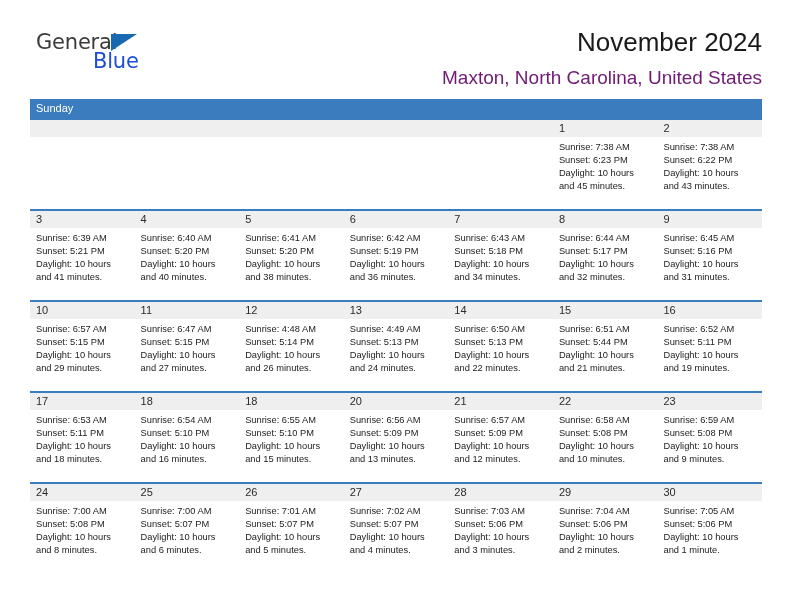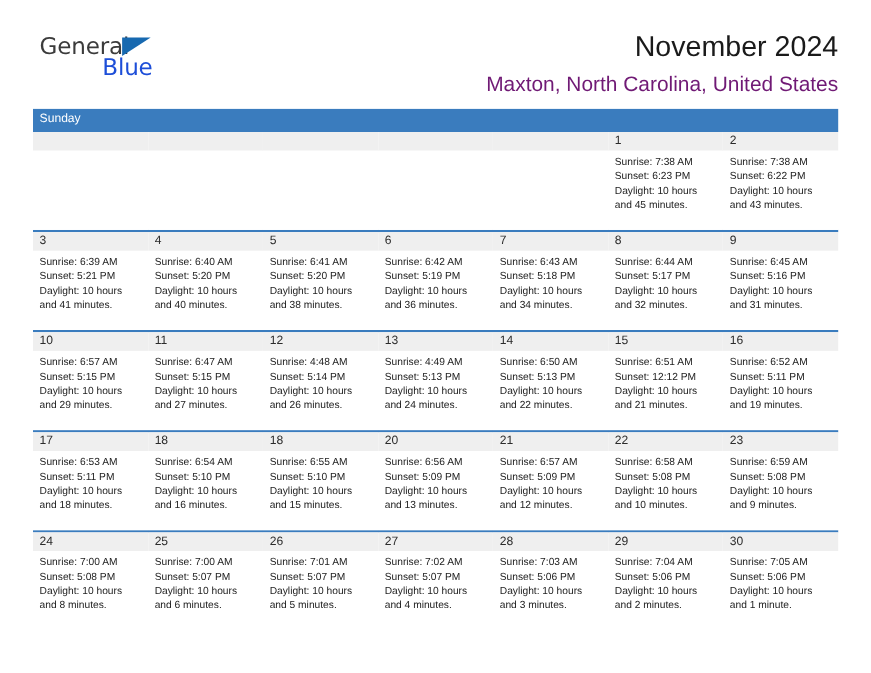--- a/index.html
+++ b/index.html
@@ -283,21 +283,21 @@
       <div class="cell-line">Sunset: 5:13 PM</div>
       <div class="cell-daylight">Daylight: 10 hours</div>
       <div class="cell-daylight">and 22 minutes.</div>
     </div>
   </div>
 
   <div class="cell">
     <div class="cell-num">15</div>
     <div class="cell-body">
       <div class="cell-line">Sunrise: 6:51 AM</div>
-      <div class="cell-line">Sunset: 12:12 PM</div>
+      <div class="cell-line">Sunset: 5:44 PM</div>
       <div class="cell-daylight">Daylight: 10 hours</div>
       <div class="cell-daylight">and 21 minutes.</div>
     </div>
   </div>
 
   <div class="cell">
     <div class="cell-num">16</div>
     <div class="cell-body">
       <div class="cell-line">Sunrise: 6:52 AM</div>
       <div class="cell-line">Sunset: 5:11 PM</div>

